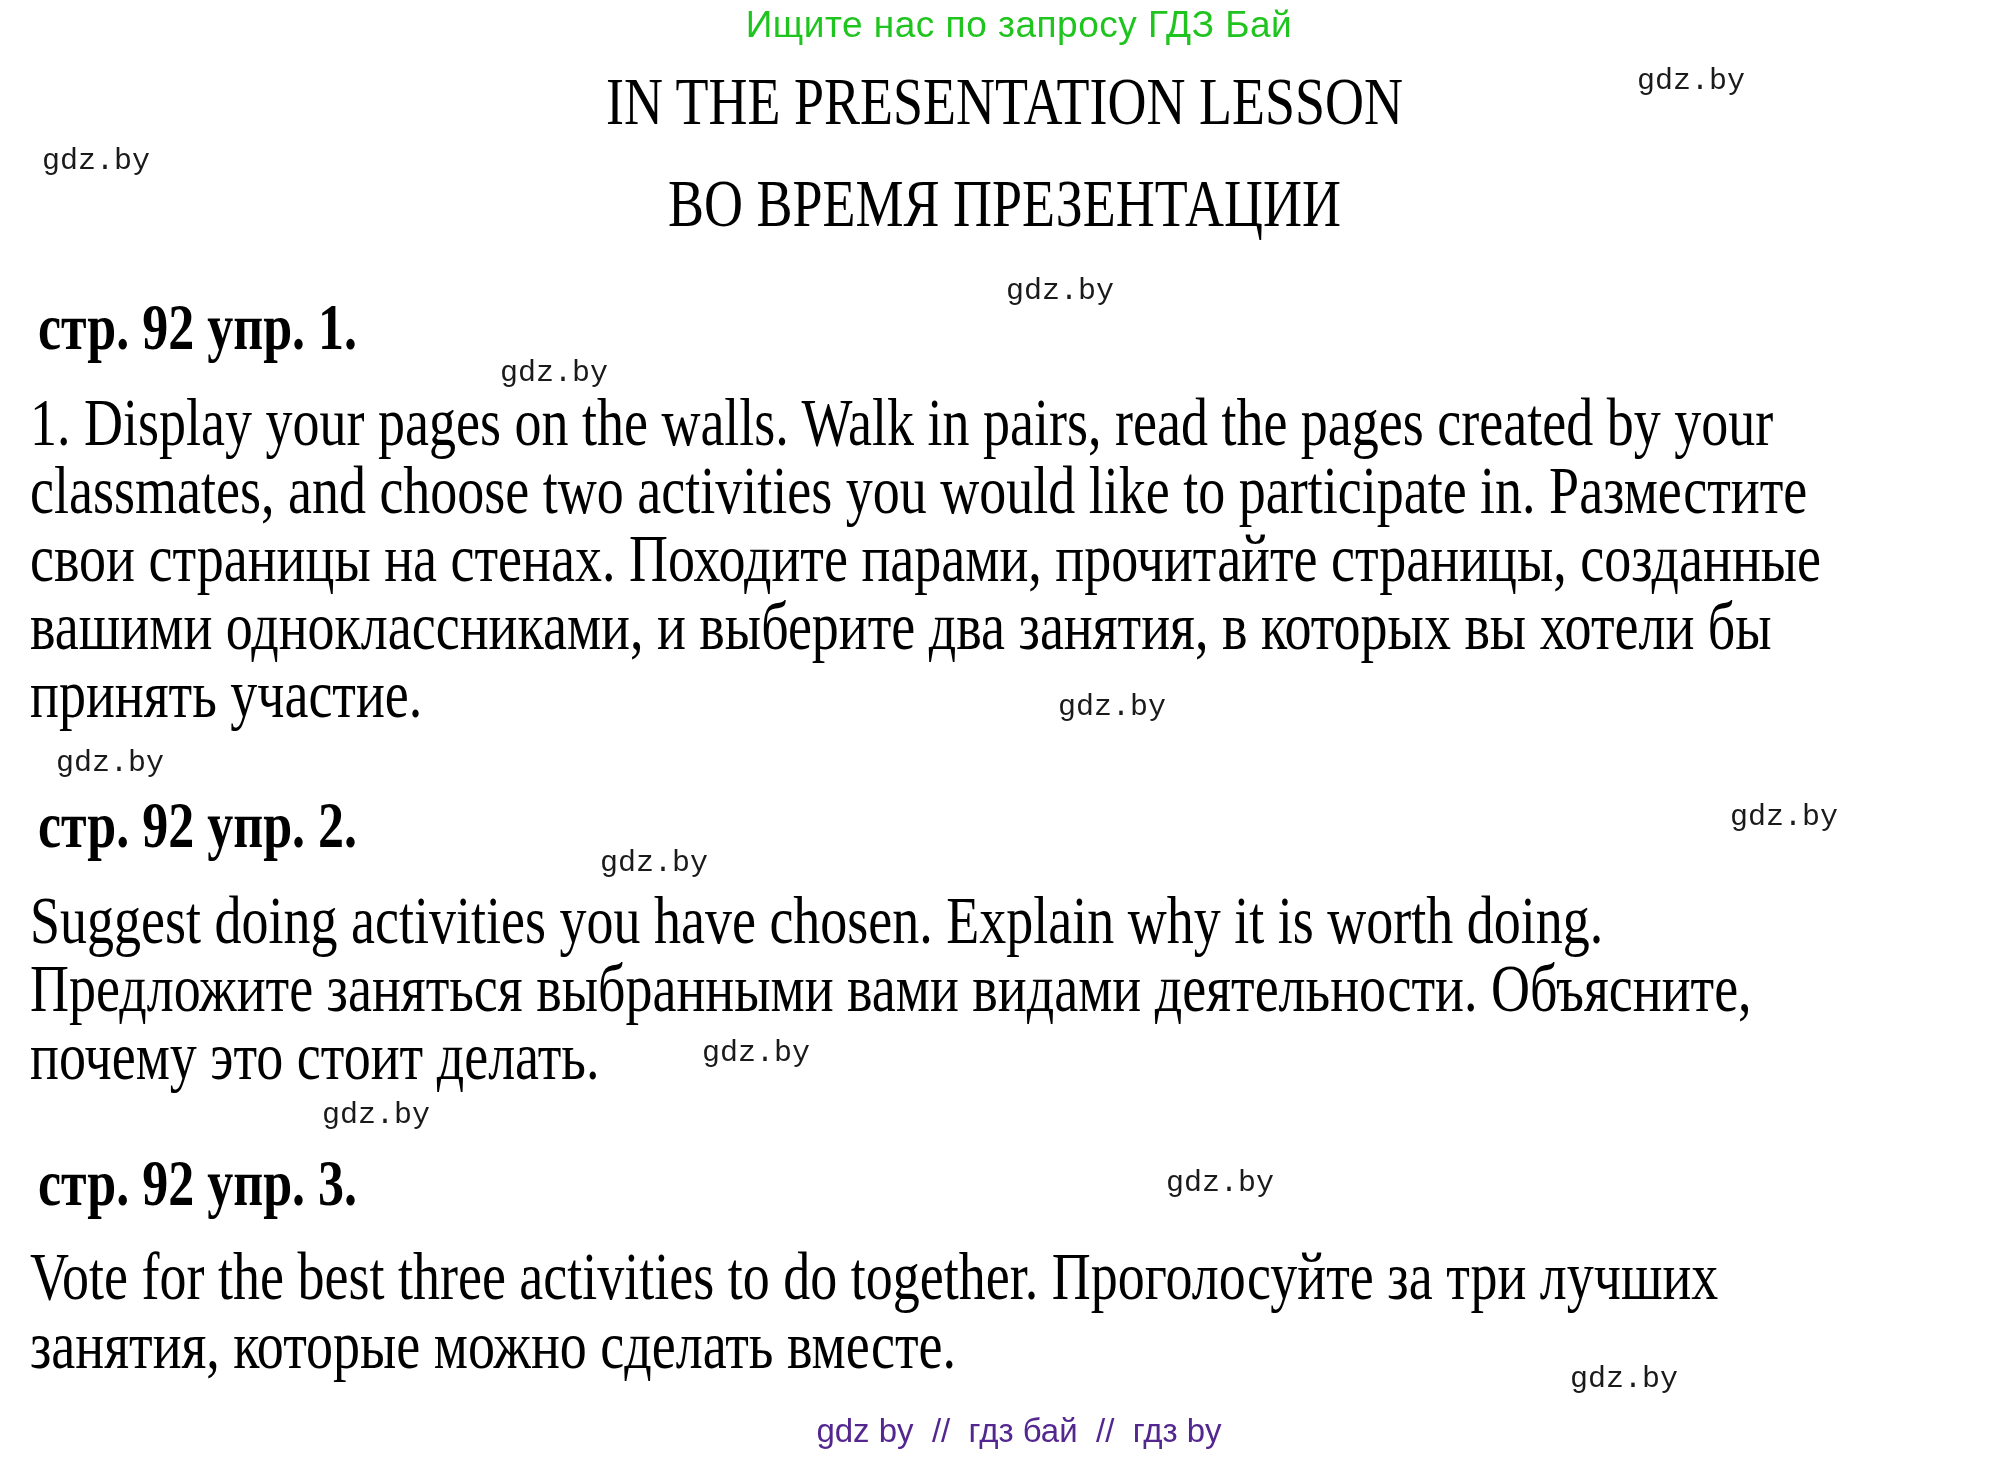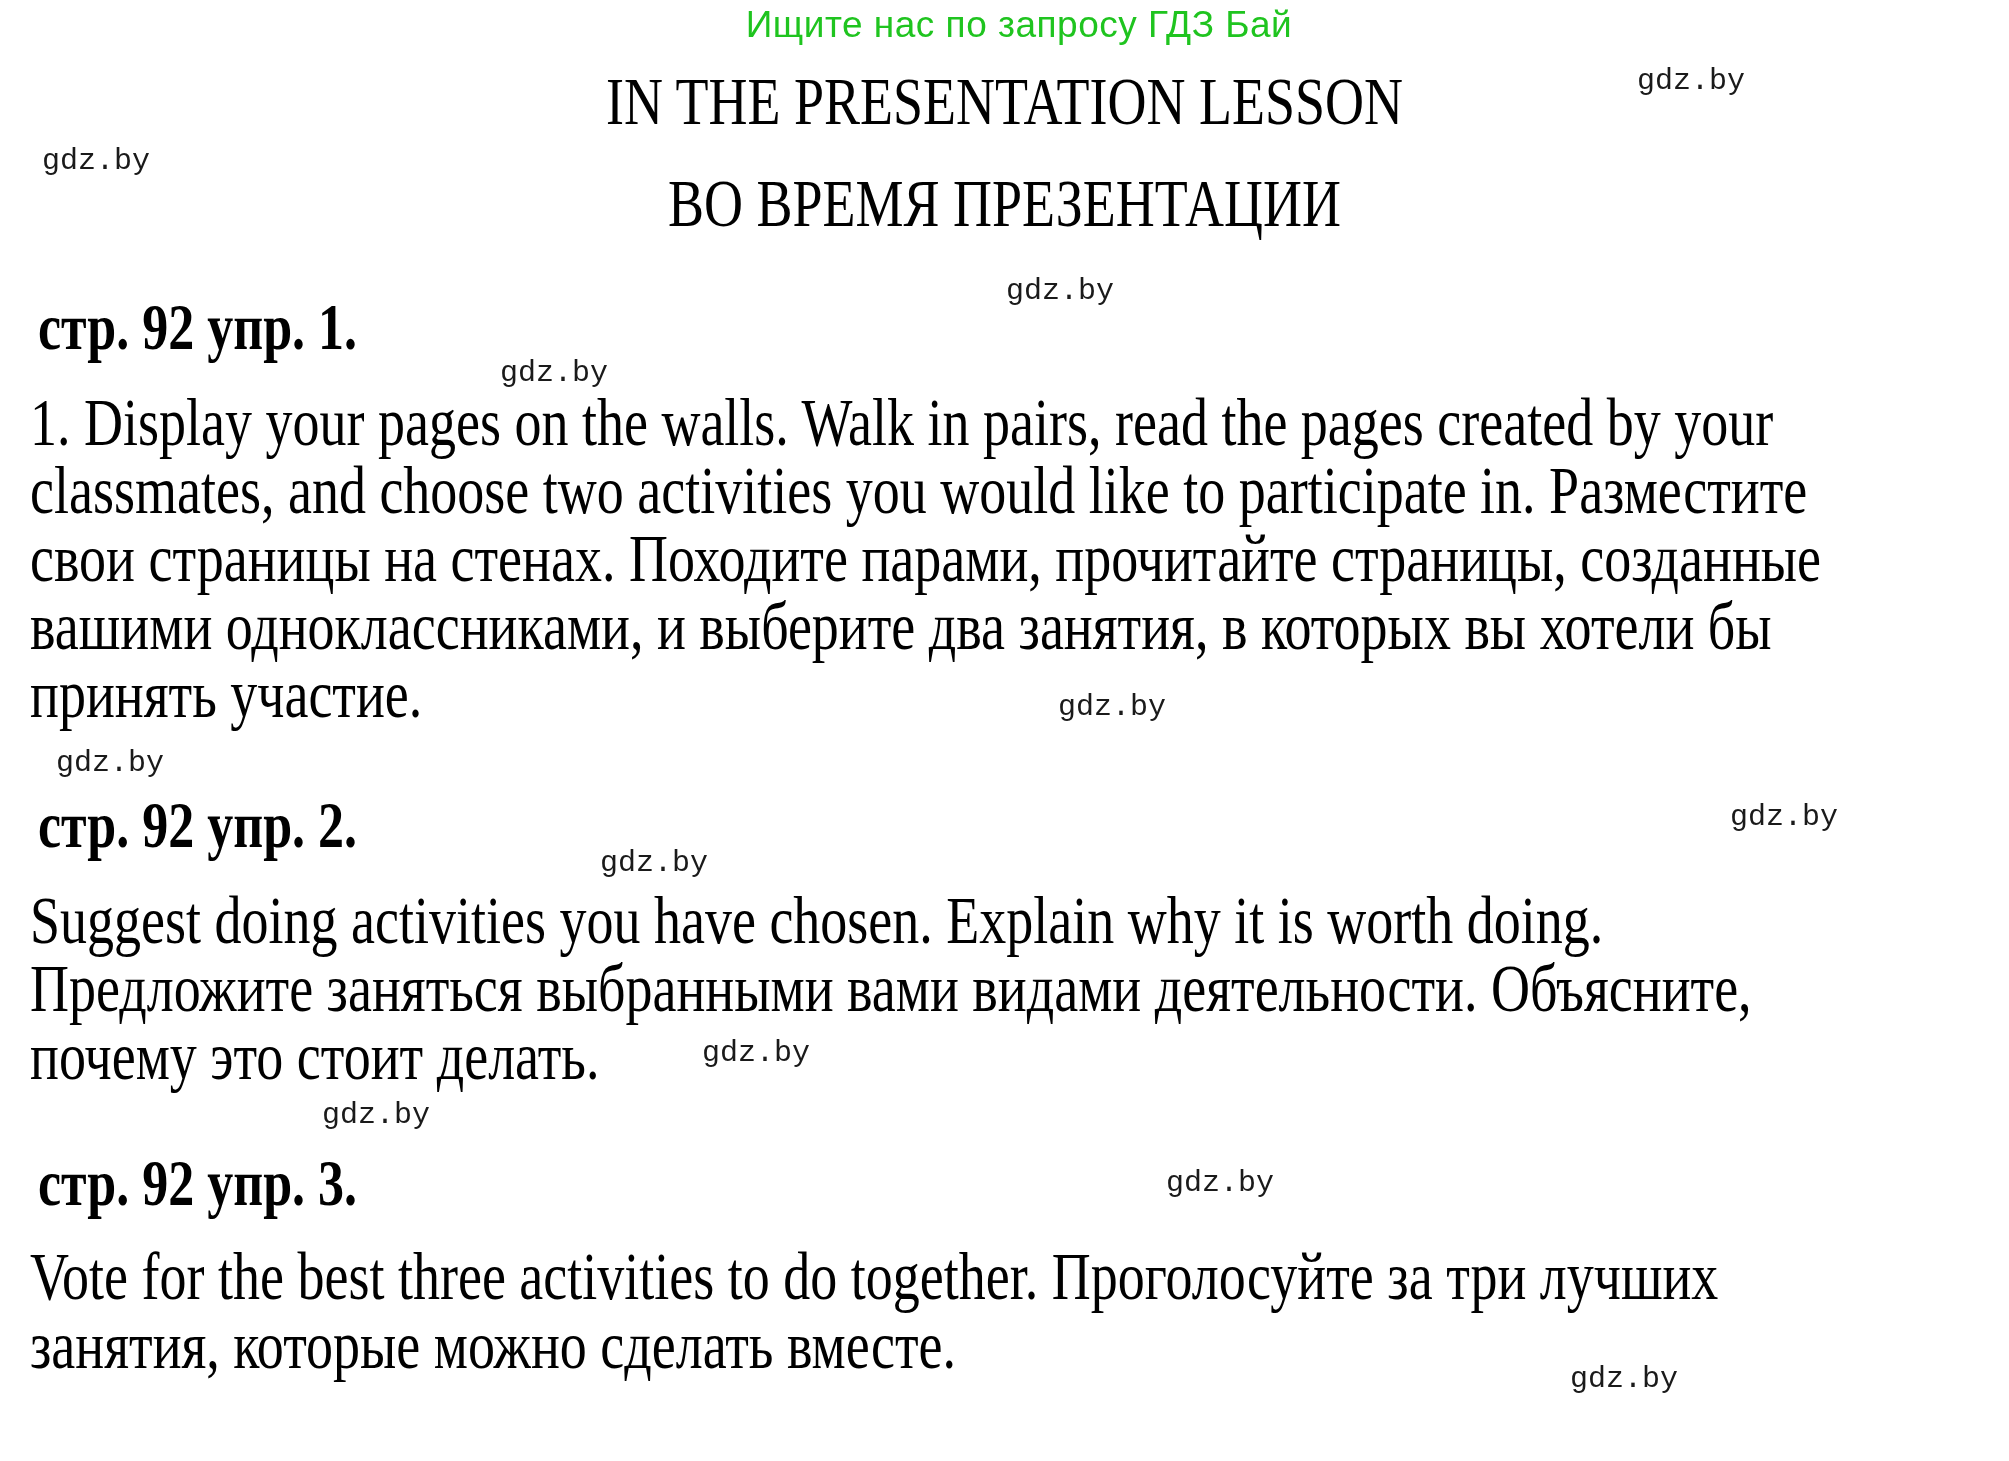--- a/index.html
+++ b/index.html
@@ -75,14 +75,15 @@
     <div>Предложите заняться выбранными вами видами деятельности. Объясните,</div>
     <div>почему это стоит делать.</div>
   </div>
 
   <div class="abs stretch heading" style="left:38px; top:1148px;">стр. 92 упр. 3.</div>
   <div class="abs stretch para para-3" style="left:30px; top:1242px;">
     <div>Vote for the best three activities to do together. Проголосуйте за три лучших</div>
     <div>занятия, которые можно сделать вместе.</div>
   </div>
 
+  <div class="abs center sans footer">gdz by  //  гдз бай  //  гдз by</div>
 
 </div>
 
 </body></html>

